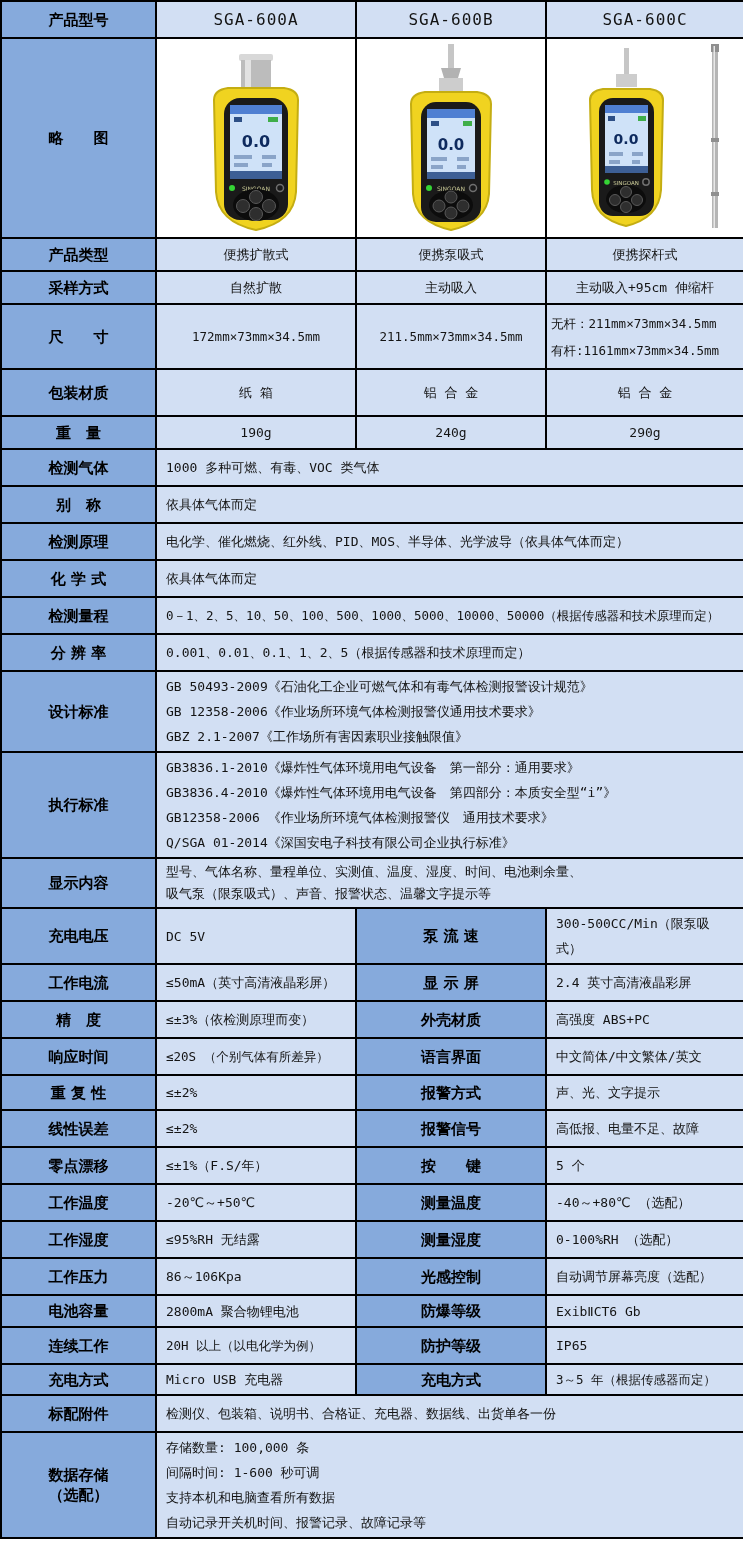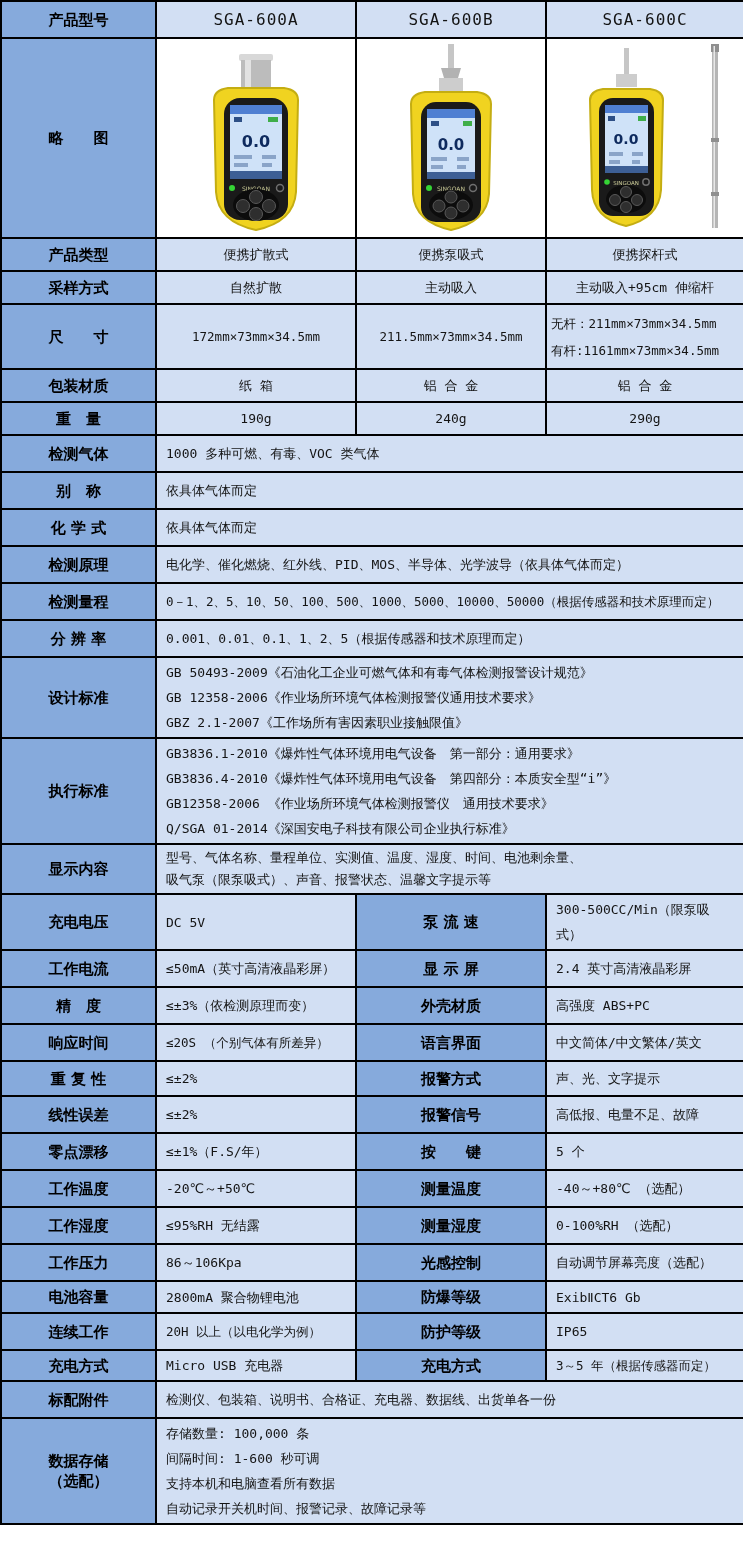--- a/index.html
+++ b/index.html
@@ -137,21 +137,21 @@
   <td class="val center">主动吸入</td>
   <td class="val center">主动吸入+95cm 伸缩杆</td>
 </tr>
 <tr style="height:65px">
   <td class="lbl">尺　　寸</td>
   <td class="val center small">172mm×73mm×34.5mm</td>
   <td class="val center small">211.5mm×73mm×34.5mm</td>
   <td class="val pre small" style="padding:2px 4px;line-height:27px">无杆：211mm×73mm×34.5mm
 有杆:1161mm×73mm×34.5mm</td>
 </tr>
-<tr style="height:33px">
+<tr style="height:47px">
   <td class="lbl">包装材质</td>
   <td class="val center">纸 箱</td>
   <td class="val center">铝 合 金</td>
   <td class="val center">铝 合 金</td>
 </tr>
 <tr style="height:33px">
   <td class="lbl">重　量</td>
   <td class="val center">190g</td>
   <td class="val center">240g</td>
   <td class="val center">290g</td>
@@ -159,26 +159,26 @@
 
 <tr style="height:37px">
   <td class="lbl">检测气体</td>
   <td class="val" colspan="3">1000 多种可燃、有毒、VOC 类气体</td>
 </tr>
 <tr style="height:37px">
   <td class="lbl">别　称</td>
   <td class="val" colspan="3">依具体气体而定</td>
 </tr>
 <tr style="height:37px">
+  <td class="lbl">检测原理</td>
+  <td class="val" colspan="3">电化学、催化燃烧、红外线、PID、MOS、半导体、光学波导（依具体气体而定）</td>
+</tr>
+<tr style="height:37px">
   <td class="lbl">化 学 式</td>
   <td class="val" colspan="3">依具体气体而定</td>
-</tr>
-<tr style="height:37px">
-  <td class="lbl">检测原理</td>
-  <td class="val" colspan="3">电化学、催化燃烧、红外线、PID、MOS、半导体、光学波导（依具体气体而定）</td>
 </tr>
 <tr style="height:37px">
   <td class="lbl">检测量程</td>
   <td class="val small" colspan="3">0－1、2、5、10、50、100、500、1000、5000、10000、50000（根据传感器和技术原理而定）</td>
 </tr>
 <tr style="height:37px">
   <td class="lbl">分 辨 率</td>
   <td class="val" colspan="3">0.001、0.01、0.1、1、2、5（根据传感器和技术原理而定）</td>
 </tr>
 <tr style="height:77px">

